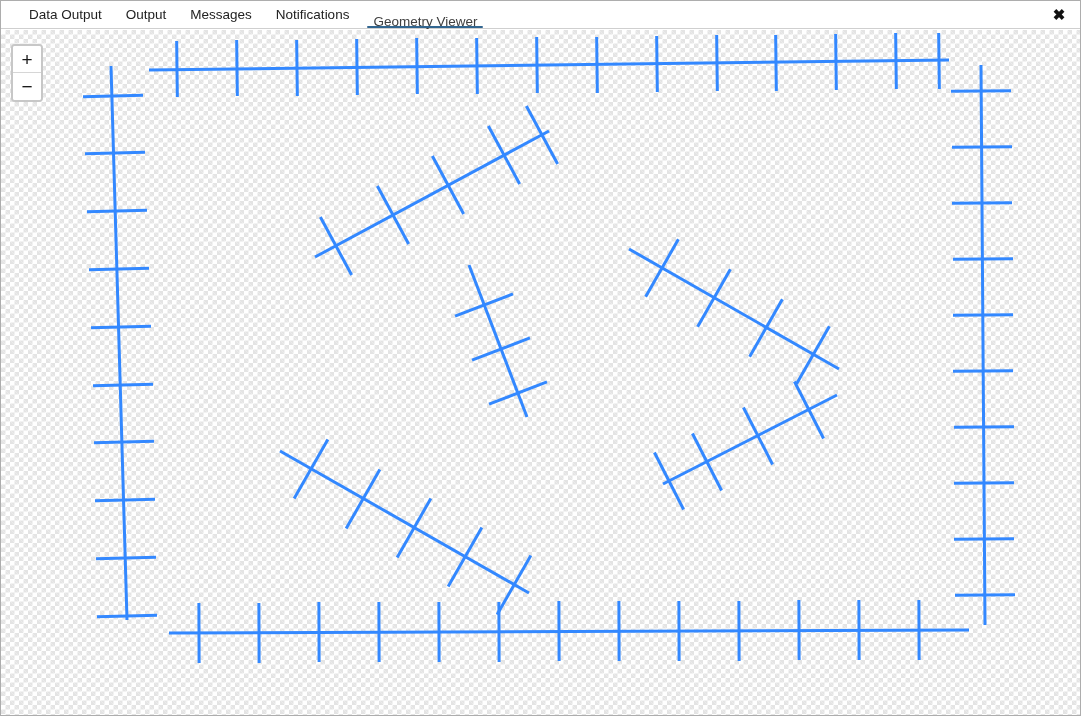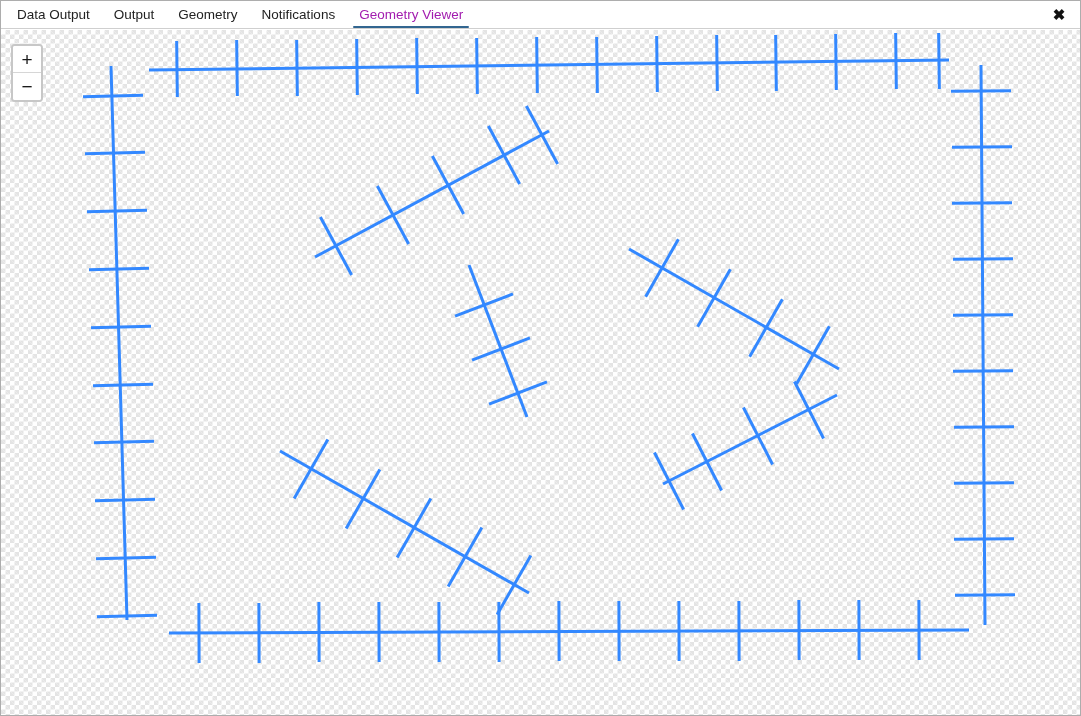--- a/index.html
+++ b/index.html
@@ -24,41 +24,42 @@
 
   
   .tabbar {
     position: relative;
     height: 28px;
     box-sizing: border-box;
     background: #ffffff;
     border-bottom: 1px solid #cfcfcf;
     display: flex;
     align-items: stretch;
-    padding-left: 4px;
+    padding-left: 16px;
     z-index: 20;
   }
 
   .tab {
     display: flex;
     align-items: center;
     padding: 0 12px;
     font-size: 13.5px;
     color: #222222;
     cursor: pointer;
     white-space: nowrap;
     position: relative;
     border: none;
     background: transparent;
     font-family: "Liberation Sans", sans-serif;
     line-height: 1;
   }
 
   .tab.active {
-    color: #a21caf;
+    color: #404040;
+    align-items: flex-end;
   }
 
   .tab.active::after {
     content: "";
     position: absolute;
     left: 6px;
     right: 6px;
     bottom: 0px;
     height: 2.5px;
     background: #326690;
@@ -148,21 +149,21 @@
 <div id="app">
 
   <div class="tabbar">
     <button class="tab">
       <span>Data Output</span>
     </button>
     <button class="tab">
       <span>Output</span>
     </button>
     <button class="tab">
-      <span>Geometry</span>
+      <span>Messages</span>
     </button>
     <button class="tab">
       <span>Notifications</span>
     </button>
     <button class="tab active">
       <span>Geometry Viewer</span>
     </button>
 
     <div class="tabbar-spacer"></div>
 

